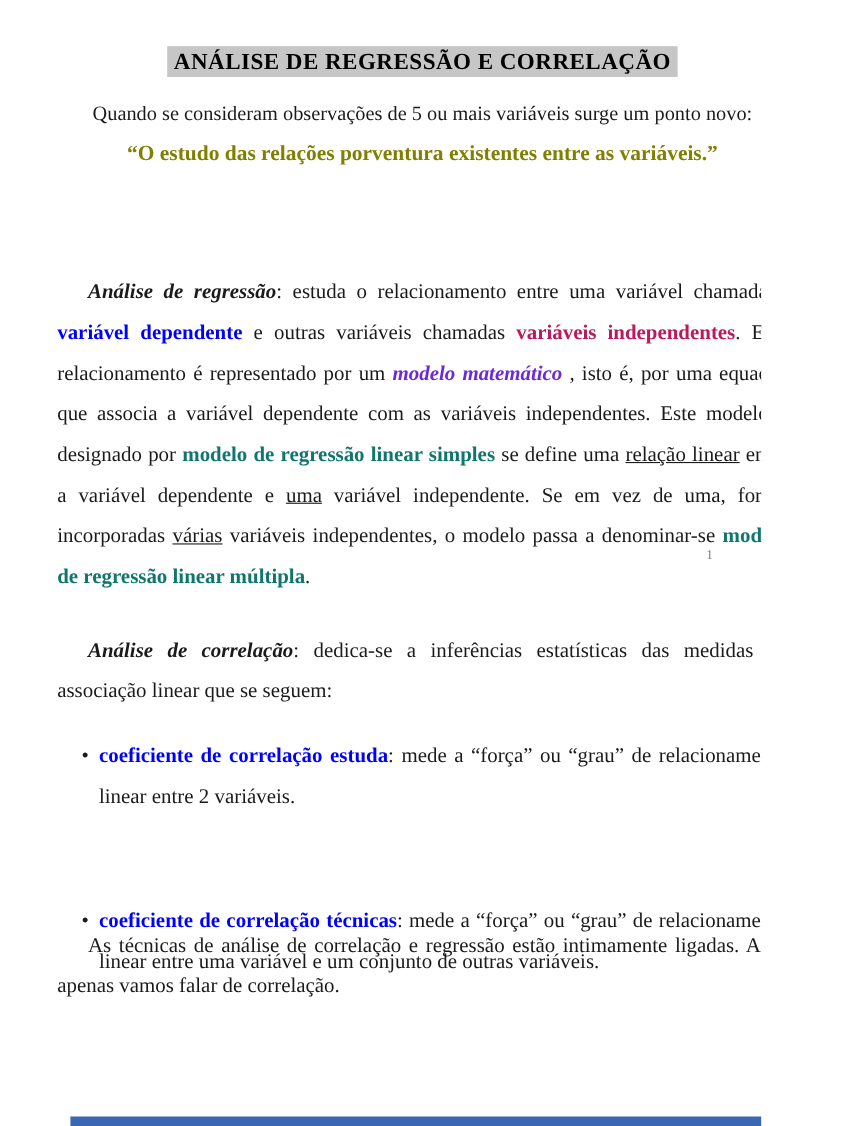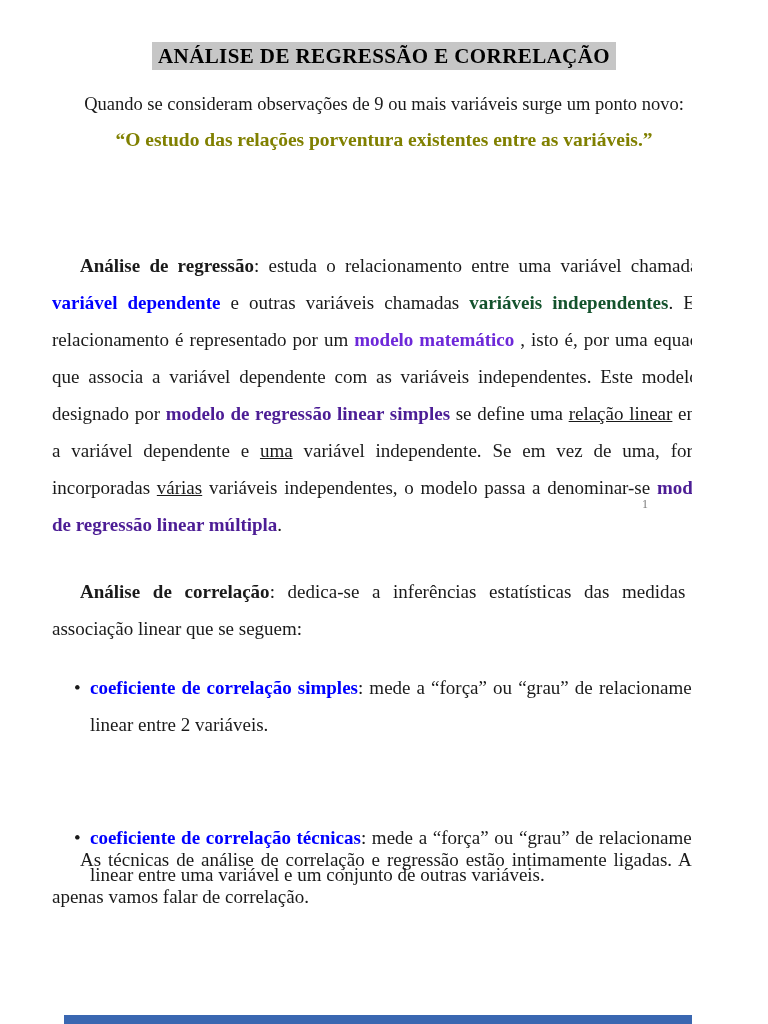--- a/index.html
+++ b/index.html
@@ -26,58 +26,58 @@
   .quote{top:121px;font-weight:bold;color:#808000;font-size:19.5px;}
   .p-overview{top:163px;}
   .p-regression{top:247px;}
   .p-correlation{top:573px;}
   .bullet1{top:669px;}
   .bullet2{top:745px;}
   .p-closing{top:841px;}
   .bullet-item{padding-left:38px;position:relative;box-sizing:border-box;}
   .bullet-marker{position:absolute;left:22px;top:0;}
   .b{font-weight:bold;}
-  .bi{font-weight:bold;}
+  .bi{font-weight:bold;font-style:italic;}
   .u{text-decoration:underline;}
   .blue{color:#0000ff;}
-  .green{color:#14532d;}
+  .green{color:#be185d;}
   .orange{color:#6d28d9;}
-  .magenta{color:#4c1d95;}
+  .magenta{color:#0f766e;}
   .page-marker{
     position:absolute;top:497px;right:44px;
     font-size:12px;color:#7a7a7a;line-height:14px;
   }
   .footer-bar{
     position:absolute;left:64px;top:1015px;
     width:640px;height:9px;background:#3a67b1;
   }
 </style>
 </head>
 <body>
 
 <div class="page">
 
   <div class="block center title-line">
     <span class="title-hl">ANÁLISE DE REGRESSÃO E CORRELAÇÃO</span>
   </div>
 
-  <div class="block center nowrap intro">Quando se consideram observações de 9 ou mais variáveis surge um ponto novo:</div>
+  <div class="block center nowrap intro">Quando se consideram observações de 5 ou mais variáveis surge um ponto novo:</div>
 
   <div class="block center nowrap quote">“O estudo das relações porventura existentes entre as variáveis.”</div>
 
 
   <div class="block justify indent p-regression"><span class="bi">Análise de regressão</span><span>: estuda o relacionamento entre uma variável chamada a </span><span class="b blue">variável dependente</span><span> e outras variáveis chamadas </span><span class="b green">variáveis independentes</span><span>. Este relacionamento é representado por um </span><span class="bi orange">modelo matemático</span><span> , isto é, por uma equação que associa a variável dependente com as variáveis independentes. Este modelo é designado por </span><span class="b magenta">modelo de regressão linear simples</span><span> se define uma </span><span class="u">relação linear</span><span> entre a variável dependente e </span><span class="u">uma</span><span> variável independente. Se em vez de uma, forem incorporadas </span><span class="u">várias</span><span> variáveis independentes, o modelo passa a denominar-se </span><span class="b magenta">modelo de regressão linear múltipla</span><span>.</span></div>
 
   <div class="page-marker">1</div>
 
   <div class="block justify indent p-correlation"><span class="bi">Análise de correlação</span><span>: dedica-se a inferências estatísticas das medidas de associação linear que se seguem:</span></div>
 
   <div class="block justify bullet-item bullet1">
     <span class="bullet-marker">•</span>
-    <span><span class="b blue">coeficiente de correlação simples</span><span>: mede a “força” ou “grau” de relacionamento linear entre 2 variáveis.</span></span>
+    <span><span class="b blue">coeficiente de correlação estuda</span><span>: mede a “força” ou “grau” de relacionamento linear entre 2 variáveis.</span></span>
   </div>
 
   <div class="block justify bullet-item bullet2">
     <span class="bullet-marker">•</span>
     <span><span class="b blue">coeficiente de correlação técnicas</span><span>: mede a “força” ou “grau” de relacionamento linear entre uma variável e um conjunto de outras variáveis.</span></span>
   </div>
 
   <div class="block justify indent p-closing"><span>As técnicas de análise de correlação e regressão estão intimamente ligadas. Aqui apenas vamos falar de correlação.</span></div>
 
   <div class="footer-bar"></div>

